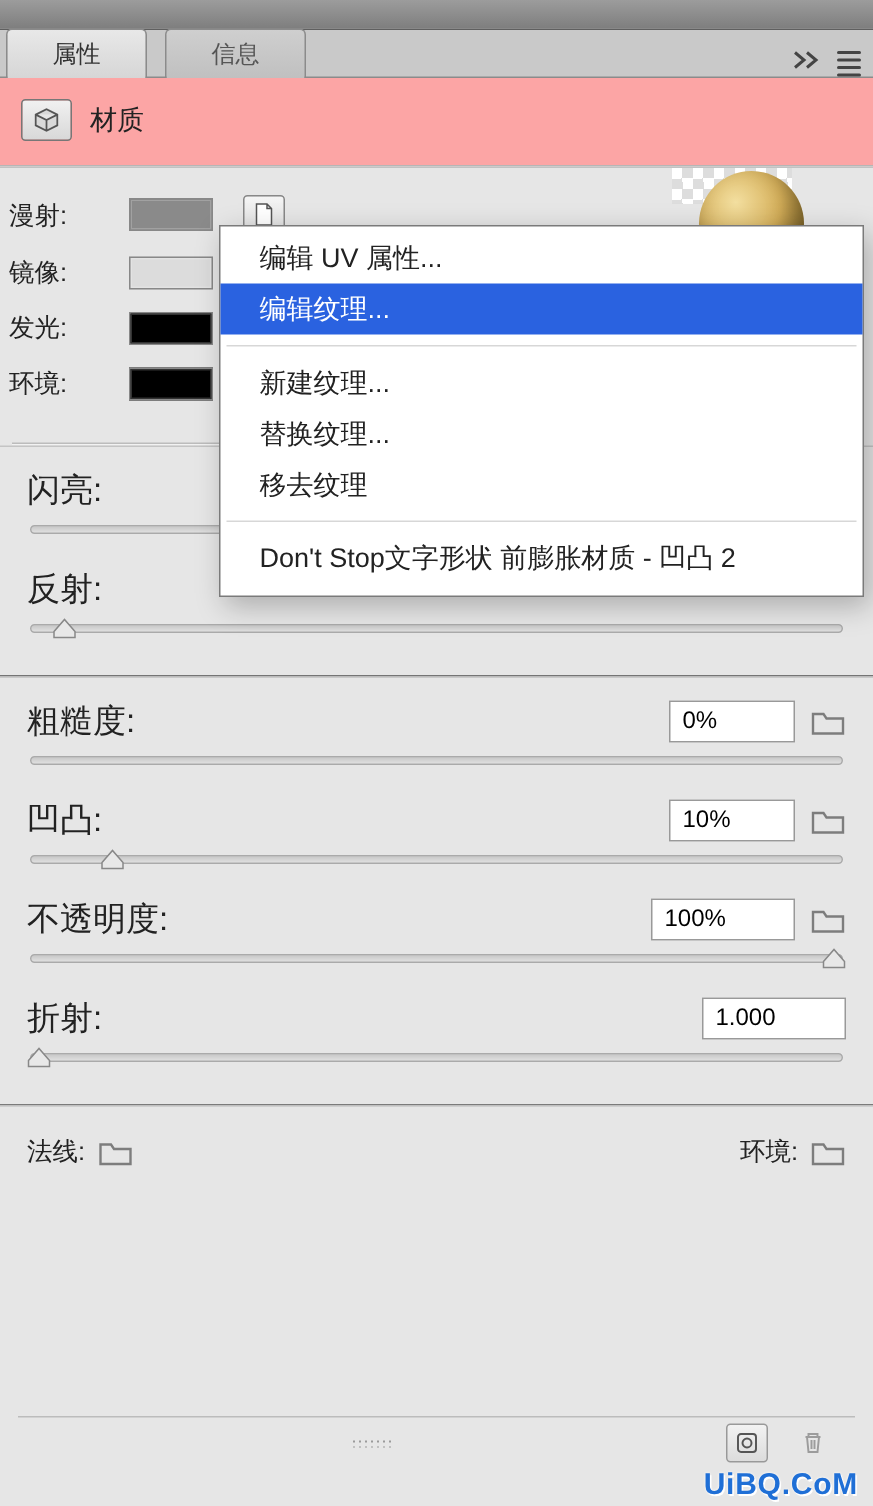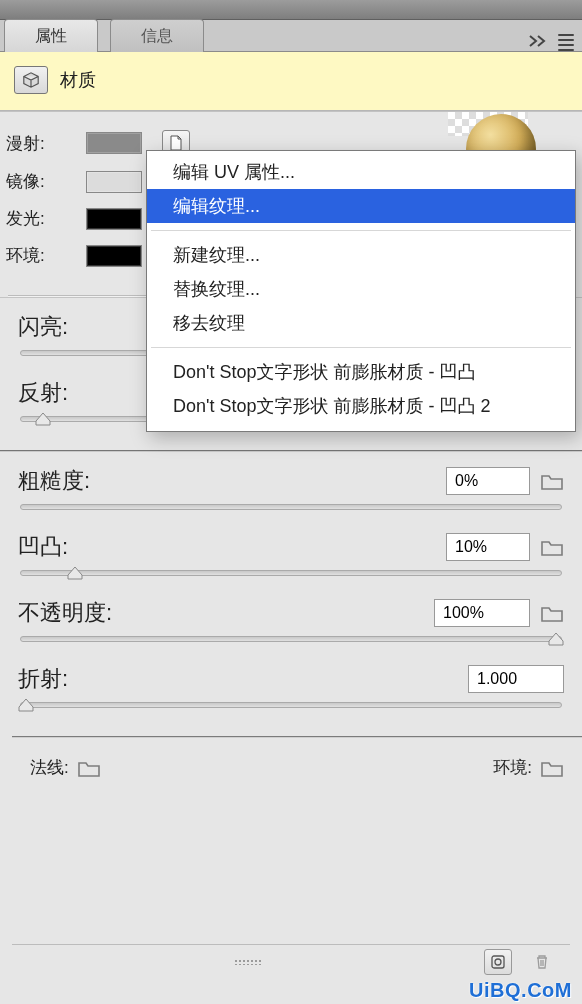--- a/index.html
+++ b/index.html
@@ -11,21 +11,21 @@
   
   .tabbar { display: flex; align-items: flex-end; height: 32px; background: #c9c9c9; border-bottom: 1px solid #8b8b8b; position: relative; padding-left: 4px;}
   .tab { padding: 6px 30px 5px; font-size: 16px; color: #333; border: 1px solid #8b8b8b; border-bottom: none; background: linear-gradient(#e8e8e8,#d6d6d6); border-top-left-radius: 4px; border-top-right-radius: 4px; margin-right: 2px; position: relative; top: 1px; cursor: default;}
   .tab.inactive { background: linear-gradient(#cfcfcf,#c0c0c0); color: #555; margin-left: 10px; }
   .tabbar .flyout { margin-left: auto; display: flex; align-items: center; padding-right: 8px; gap: 10px;}
   .flyout svg { width: 20px; height: 14px; }
   .flyout .menu-lines { width: 16px; display: flex; flex-direction: column; gap: 3px;}
   .flyout .menu-lines span { height: 2px; background: #444; display: block; border-radius: 1px;}
 
   
-  .panel-body { padding: 10px 12px 8px; border-bottom: 1px solid #b6b6b6; background: #fef9c3;}
+  .panel-body { padding: 10px 12px 8px; border-bottom: 1px solid #b6b6b6; background: #fca5a5;}
   .panel-title-row { display: flex; align-items: center; gap: 12px; padding: 4px 2px 8px;}
   .cube-icon { width: 34px; height: 28px; border: 1px solid #777; border-radius: 3px; display: flex; align-items: center; justify-content: center; background: linear-gradient(#f1f1f1,#d8d8d8);}
   .cube-icon svg { width: 22px; height: 18px; }
   .panel-title { font-size: 18px; }
 
   .prop-section { border-top: 1px solid #c2c2c2; padding: 10px 6px 14px; background: #e6e6e6;}
 
   .prop-row { display: flex; align-items: center; gap: 20px; margin: 8px 0 14px; }
   .prop-label { width: 60px; font-size: 17px; text-align: left; }
   .swatch { width: 56px; height: 22px; border: 1px solid #888; box-shadow: inset 0 0 0 1px #fff3;}
@@ -54,21 +54,21 @@
   .num-field { width: 84px; height: 28px; border: 1px solid #999; background: #fff; font-size: 16px; padding: 2px 8px; text-align: left;}
   .num-field.wide { width: 96px; }
   .folder { width: 24px; height: 20px; }
   .folder svg { width: 24px; height: 20px; fill: #888; stroke: #777;}
 
   .track { position: relative; height: 6px; background: linear-gradient(#c8c8c8,#e0e0e0); border: 1px solid #aaa; border-radius: 3px; margin: 2px 2px 0;}
   .thumb { position: absolute; top: -6px; width: 18px; height: 16px; margin-left: -9px;}
   .thumb svg { width: 18px; height: 16px; }
 
   
-  .bottom-row { display: flex; align-items: center; justify-content: space-between; padding: 18px 18px 22px; border-top: 2px groove #cfcfcf; background: #e6e6e6; margin-left: 12px;}
+  .bottom-row { display: flex; align-items: center; justify-content: space-between; padding: 18px 18px 22px; border-top: 2px groove #cfcfcf; background: #e6e6e6;}
   .bottom-row .grp { display: flex; align-items: center; gap: 8px; font-size: 17px;}
 
   
   .footer { position: absolute; left: 12px; right: 12px; bottom: 26px; height: 34px; display: flex; align-items: center; border-top: 1px solid #bcbcbc; background: #e6e6e6;}
   .dots { flex: 1; display: flex; justify-content: center;}
   .dots .d { width: 28px; height: 6px; background-image: radial-gradient(#9a9a9a 1px, transparent 1px); background-size: 4px 4px;}
   .footer .actions { display: flex; gap: 16px; padding-right: 14px;}
   .ico-btn { width: 28px; height: 26px; border: 1px solid #999; border-radius: 3px; display: flex; align-items: center; justify-content: center; background: linear-gradient(#f2f2f2,#dcdcdc);}
   .ico-btn svg { width: 16px; height: 16px; }
   .trash svg { stroke: #9c9c9c; }
@@ -270,15 +270,14 @@
 <div class="watermark">UiBQ.CoM</div>
 
 <div class="context-menu">
   <div class="mi">编辑 UV 属性...</div>
   <div class="mi sel">编辑纹理...</div>
   <div class="sep"></div>
   <div class="mi">新建纹理...</div>
   <div class="mi">替换纹理...</div>
   <div class="mi">移去纹理</div>
   <div class="sep"></div>
-  <div class="mi">Don't Stop文字形状 前膨胀材质 - 凹凸</div>
   <div class="mi">Don't Stop文字形状 前膨胀材质 - 凹凸 2</div>
 </div>
 
 </body></html>

